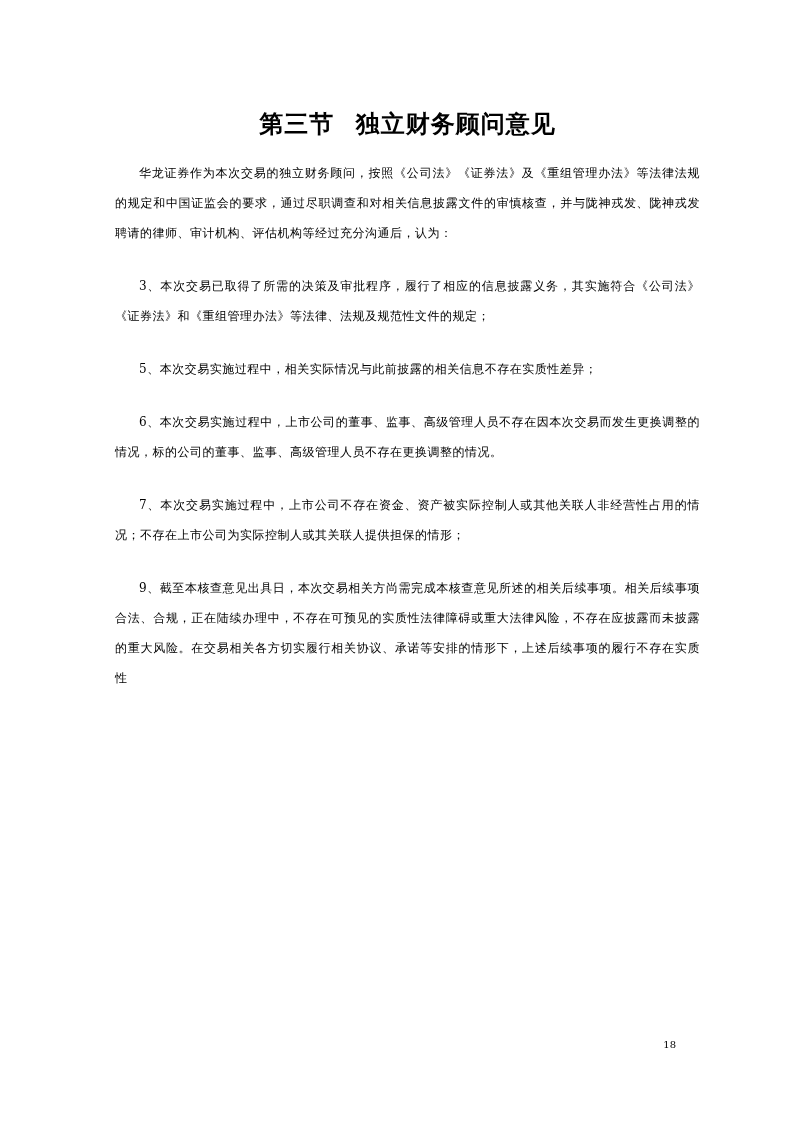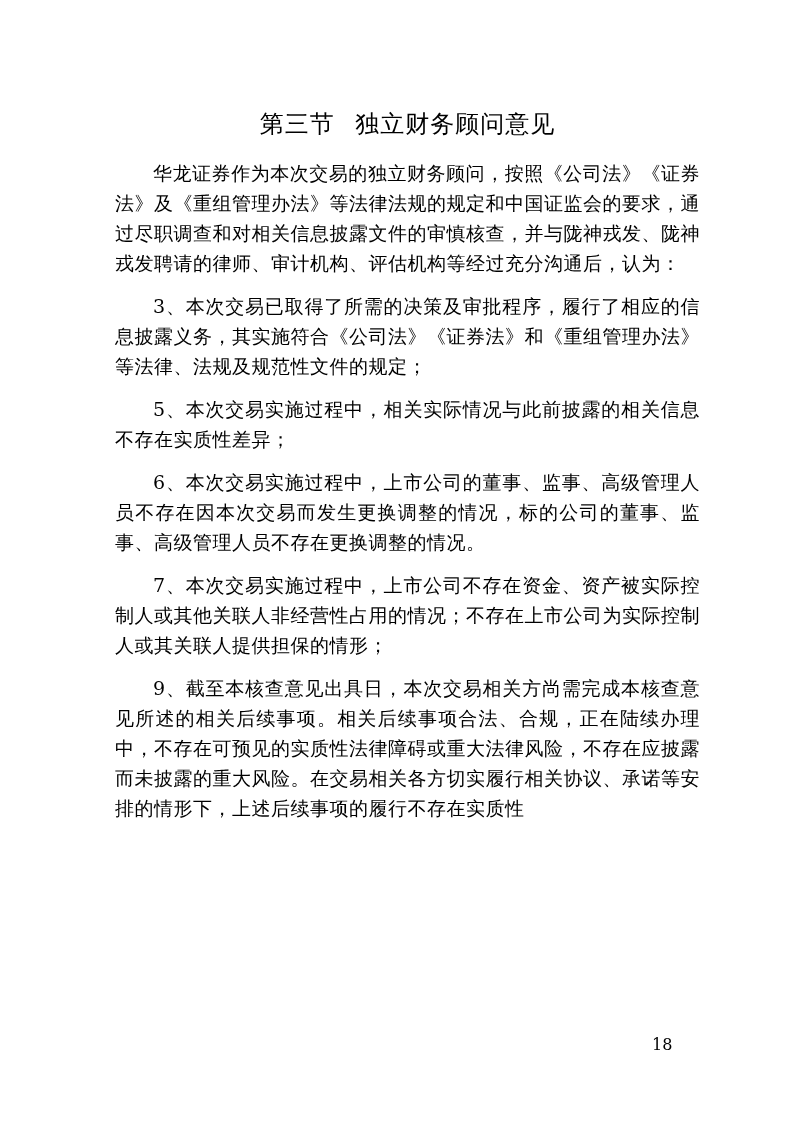--- a/index.html
+++ b/index.html
@@ -17,47 +17,47 @@
     font-family: "DejaVu Serif", "Liberation Serif", serif;
   }
   .content {
     position: absolute;
     left: 115px;
     top: 108px;
     width: 585px;
   }
   .doc-title {
     font-family: "DejaVu Sans", "Liberation Sans", sans-serif;
-    font-weight: normal;
+    font-weight: bold;
     font-size: 24px;
     line-height: 32px;
     text-align: center;
     margin: 0 0 18px 0;
     word-spacing: 12px;
     letter-spacing: 1px;
   }
   .para {
-    font-size: 19px;
+    font-size: 12px;
     line-height: 30px;
     text-align: justify;
     text-indent: 2em;
-    margin: 13px 0;
+    margin: 23px 0;
     letter-spacing: 0.5px;
   }
   .para:first-of-type {
     margin-top: 16px;
   }
   .page-number {
     position: absolute;
     left: 652px;
     top: 1036px;
     width: 24px;
-    font-size: 16px;
+    font-size: 10px;
     line-height: 18px;
-    text-align: left;
+    text-align: right;
     font-family: "DejaVu Serif", "Liberation Serif", serif;
   }
 </style>
 </head>
 <body>
 
 <div class="page">
   <div class="content">
     <h1 class="doc-title">第三节 独立财务顾问意见</h1>
 

